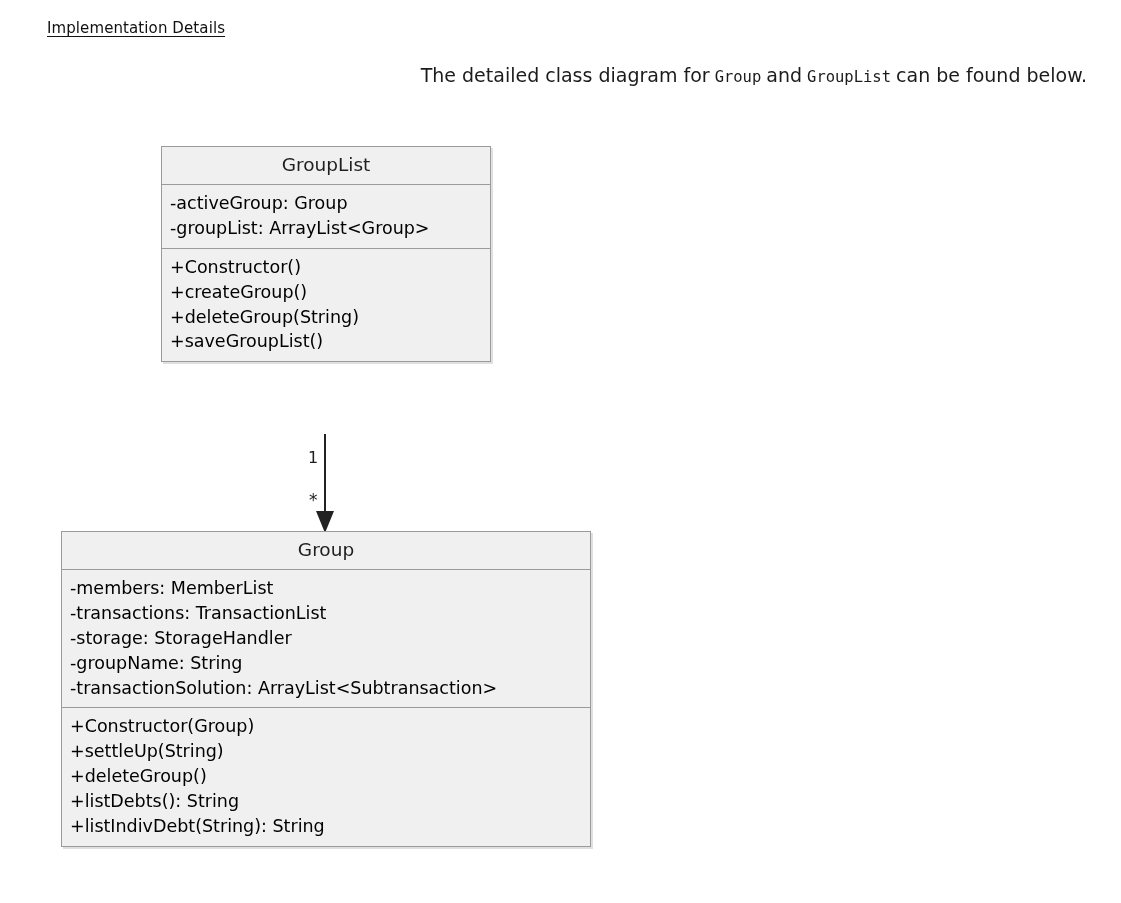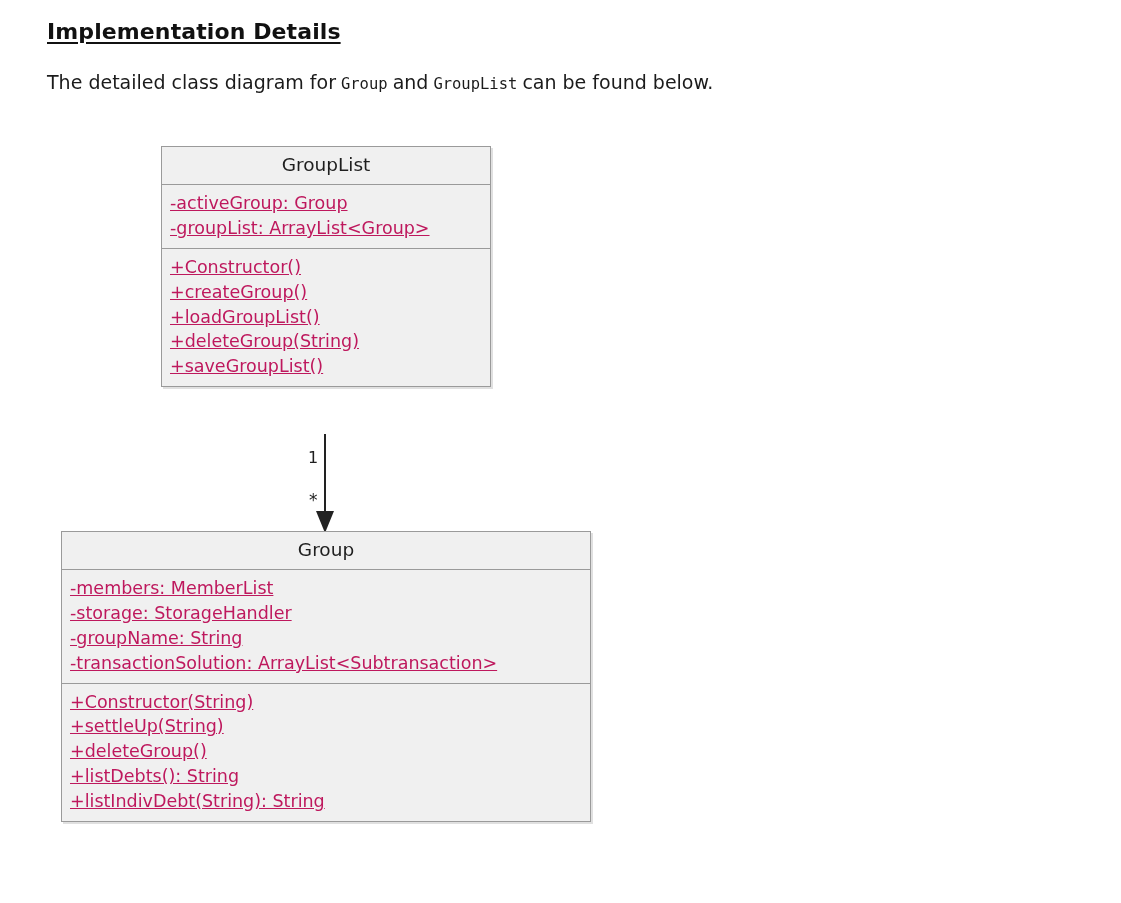--- a/index.html
+++ b/index.html
@@ -17,37 +17,38 @@
   }
 
   
   .doc {
     position: absolute;
     left: 47px;
     top: 0;
     width: 1040px;
   }
   .section-heading {
-    font-size: 22px;
-    font-weight: 700;
+    font-size: 15px;
+    font-weight: 400;
     color: #111111;
     text-decoration: underline;
     text-underline-offset: 3px;
     margin: 0;
     padding-top: 19px;
     letter-spacing: 0.1px;
     display: inline-block;
   }
   .body-paragraph {
     font-size: 19px;
     color: #1b1b1b;
     margin: 0;
     padding-top: 25px;
     line-height: 1.4;
     white-space: nowrap;
+    text-align: right;
   }
   .code-span {
     font-family: "DejaVu Sans Mono", monospace;
     font-size: 15.5px;
     color: #1b1b1b;
     padding: 0 5px;
   }
 
   
   .diagram {
@@ -75,24 +76,23 @@
   }
   .uml-compartment {
     padding: 6px 8px 7px 8px;
     box-sizing: border-box;
   }
   .uml-compartment.attributes {
     border-bottom: 1px solid #9a9a9a;
   }
   .uml-member {
     font-size: 17.5px;
-    color: #be185d;
+    color: #000000;
     line-height: 1.42;
     white-space: nowrap;
-    text-decoration: underline;
   }
 
   
   #class-grouplist {
     left: 161px;
     top: 146px;
     width: 330px;
   }
   
   #class-group {
@@ -148,41 +148,41 @@
 
   <div class="uml-class" id="class-grouplist">
     <div class="uml-name">GroupList</div>
     <div class="uml-compartment attributes">
       <div class="uml-member">-activeGroup: Group</div>
       <div class="uml-member">-groupList: ArrayList&lt;Group&gt;</div>
     </div>
     <div class="uml-compartment methods">
       <div class="uml-member">+Constructor()</div>
       <div class="uml-member">+createGroup()</div>
-      <div class="uml-member">+loadGroupList()</div>
       <div class="uml-member">+deleteGroup(String)</div>
       <div class="uml-member">+saveGroupList()</div>
     </div>
   </div>
 
   <div class="connector"></div>
   <div class="connector-arrowhead"></div>
   <div class="multiplicity" id="multiplicity-source">1</div>
   <div class="multiplicity" id="multiplicity-target">*</div>
 
   <div class="uml-class" id="class-group">
     <div class="uml-name">Group</div>
     <div class="uml-compartment attributes">
       <div class="uml-member">-members: MemberList</div>
+      <div class="uml-member">-transactions: TransactionList</div>
       <div class="uml-member">-storage: StorageHandler</div>
       <div class="uml-member">-groupName: String</div>
       <div class="uml-member">-transactionSolution: ArrayList&lt;Subtransaction&gt;</div>
     </div>
     <div class="uml-compartment methods">
-      <div class="uml-member">+Constructor(String)</div>
+      <div class="uml-member">+Constructor(Group)</div>
       <div class="uml-member">+settleUp(String)</div>
       <div class="uml-member">+deleteGroup()</div>
       <div class="uml-member">+listDebts(): String</div>
       <div class="uml-member">+listIndivDebt(String): String</div>
     </div>
   </div>
 
 </div>
 
 </body></html>

